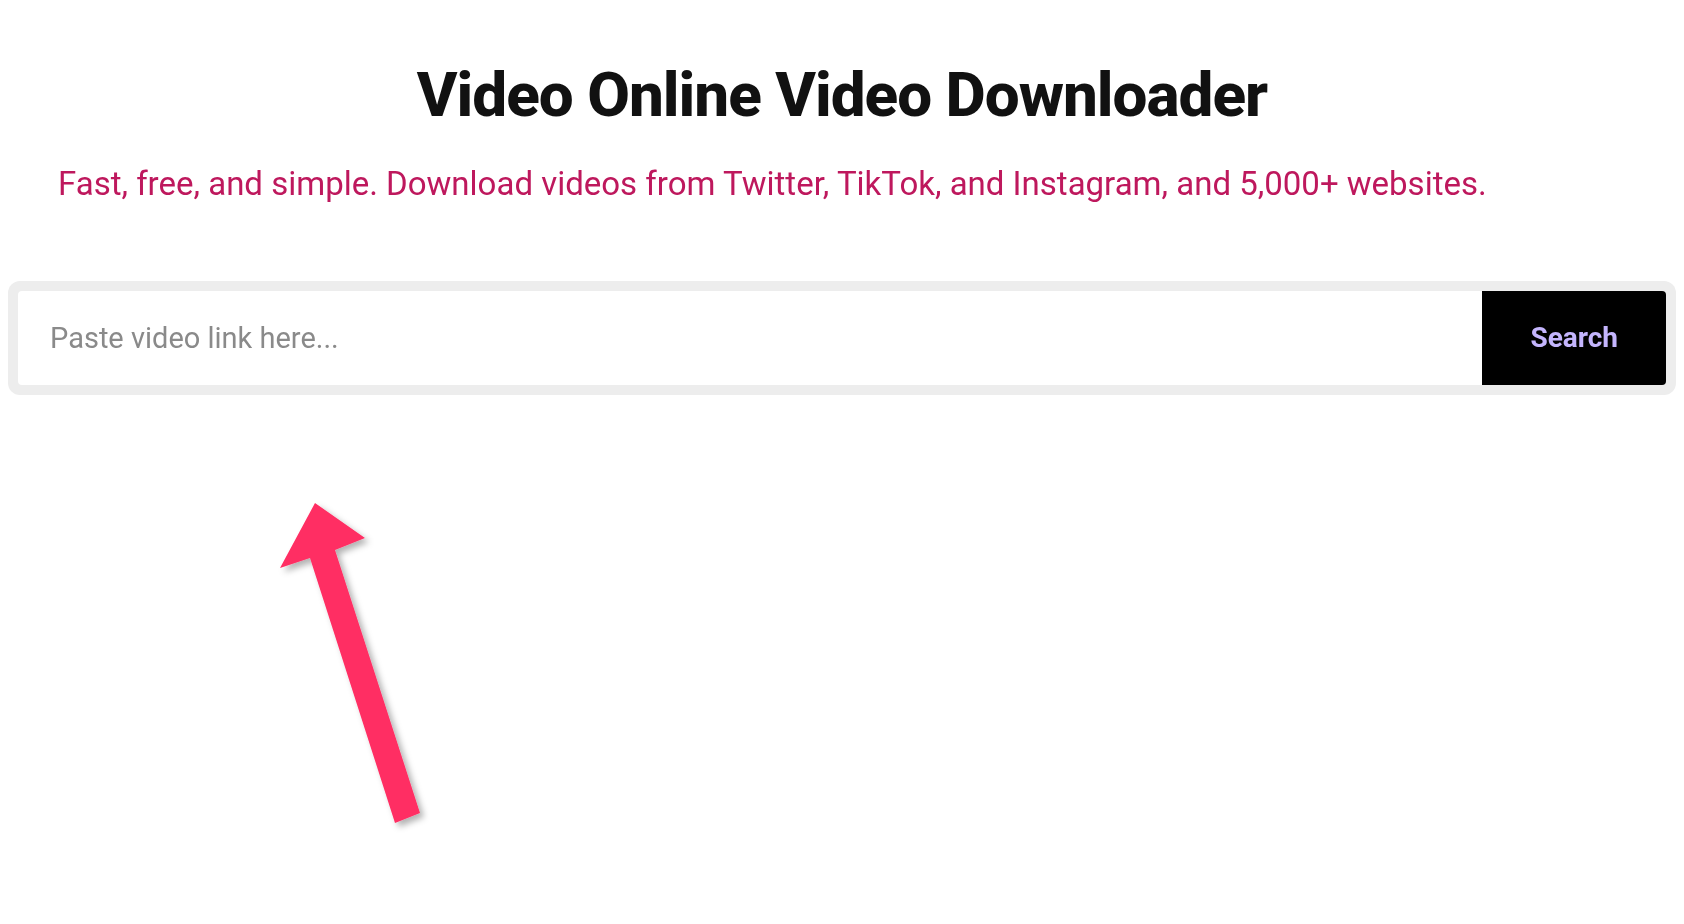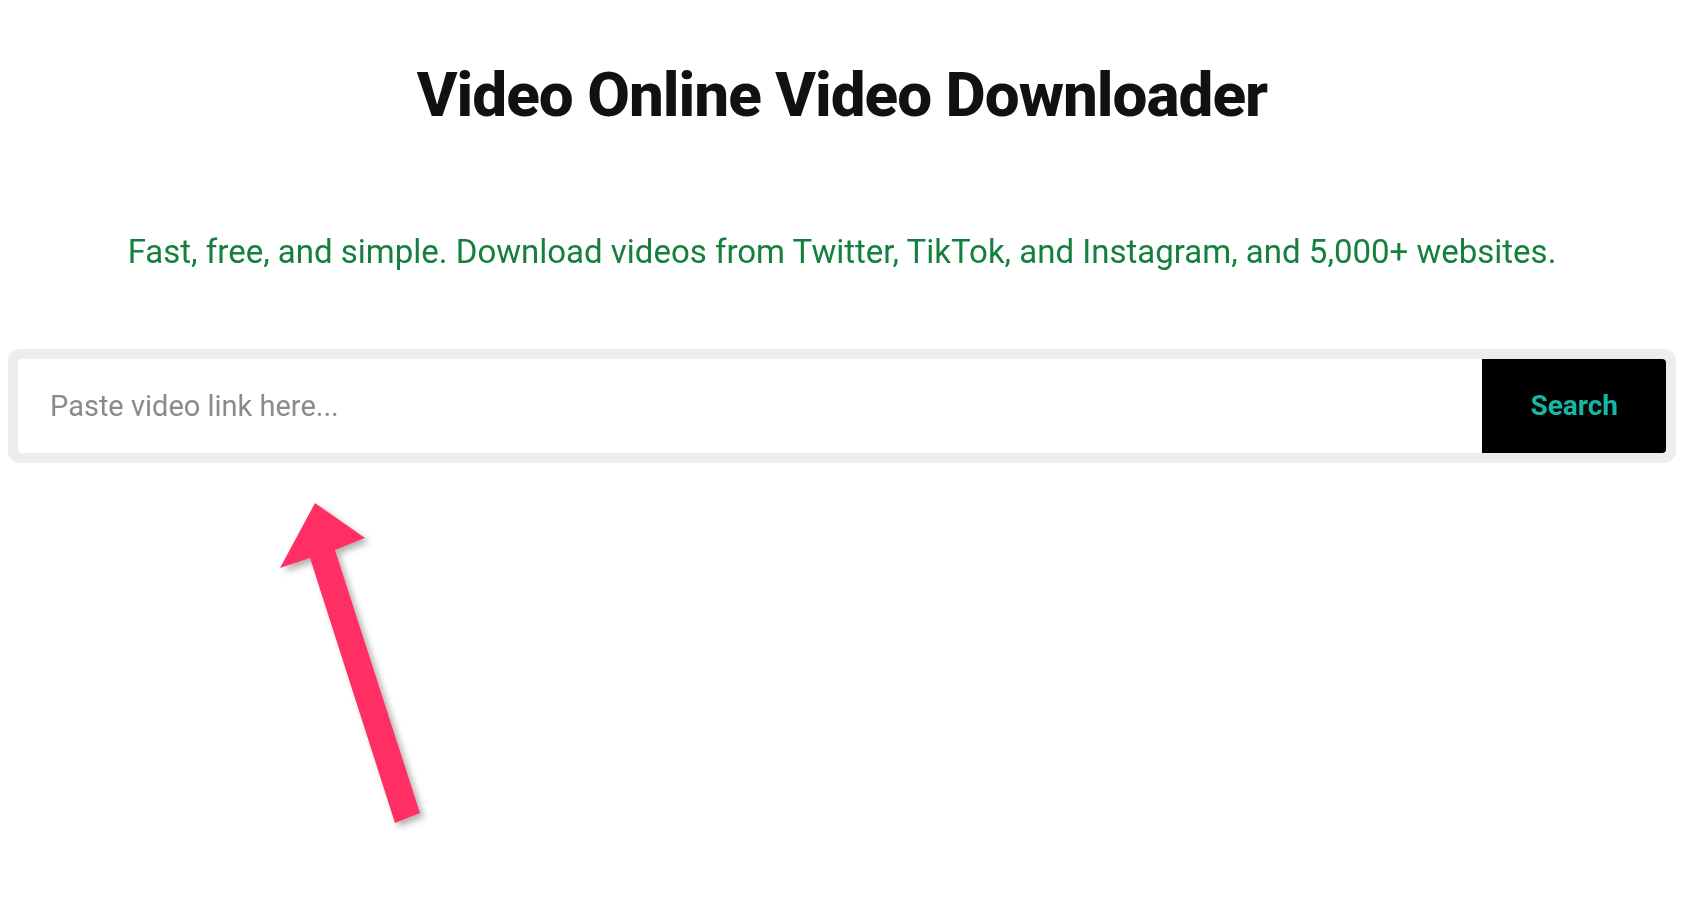--- a/index.html
+++ b/index.html
@@ -22,23 +22,22 @@
     .title {
       font-size: 62px;
       font-weight: 800;
       color: #111;
       text-align: center;
       margin-top: 58px;
       letter-spacing: -1px;
     }
     .subtitle {
       font-size: 33px;
-      color: #15803d;
-      text-align: center;
-      margin-top: 96px;
+      color: #be185d;
+      margin-top: 28px;
       line-height: 1.5;
       font-weight: 400;
       padding: 0 50px;
     }
     .search-bar {
       display: flex;
       margin-top: 72px;
       background: #ededed;
       padding: 10px;
       border-radius: 12px;
@@ -53,21 +52,21 @@
       color: #b91c1c;
       padding: 30px 32px;
       border-radius: 4px 0 0 4px;
       font-family: inherit;
     }
     .search-input::placeholder {
       color: #8a8a8a;
     }
     .search-button {
       background: #000000;
-      color: #14b8a6;
+      color: #c4b5fd;
       border: none;
       font-size: 28px;
       font-weight: 700;
       padding: 0 48px;
       cursor: pointer;
       border-radius: 0 4px 4px 0;
       font-family: inherit;
     }
     .arrow-annotation {
       position: absolute;

